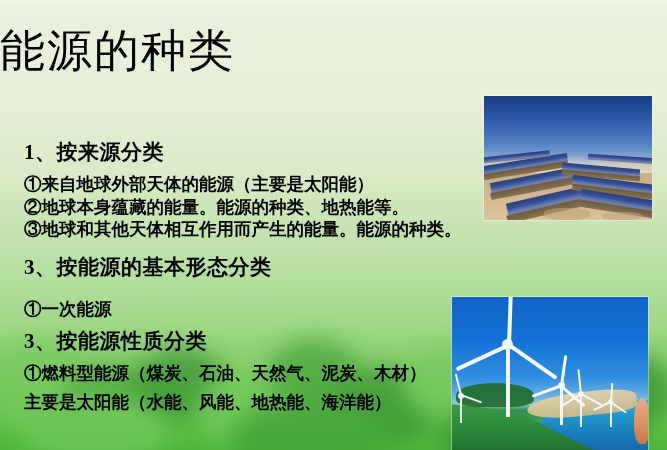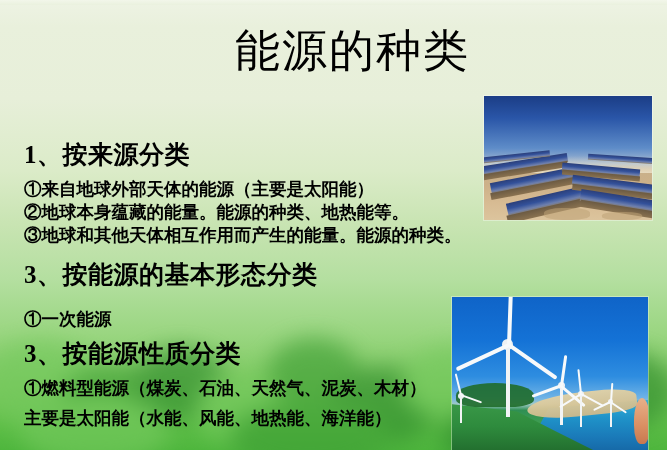--- a/index.html
+++ b/index.html
@@ -56,38 +56,38 @@
   }
   .blob.light { background: #74c95d; }
   .blob.dark  { background: #2f8c2c; }
 
   
   .title {
     position: absolute;
     left: 0;
     top: 28px;
     width: 470px;
-    text-align: right;
+    text-align: left;
     font-size: 45px;
     line-height: 1.05;
     font-weight: 400;
     color: #000000;
     letter-spacing: 2px;
     white-space: nowrap;
   }
 
   .body-block {
     position: absolute;
     left: 24px;
     top: 139px;
     width: 430px;
   }
 
   .heading {
-    font-size: 25px;
+    font-size: 21px;
     font-weight: bold;
     color: #000000;
     letter-spacing: 0.5px;
     line-height: 1.28;
     white-space: nowrap;
   }
 
   .item {
     font-size: 17.5px;
     font-weight: bold;

